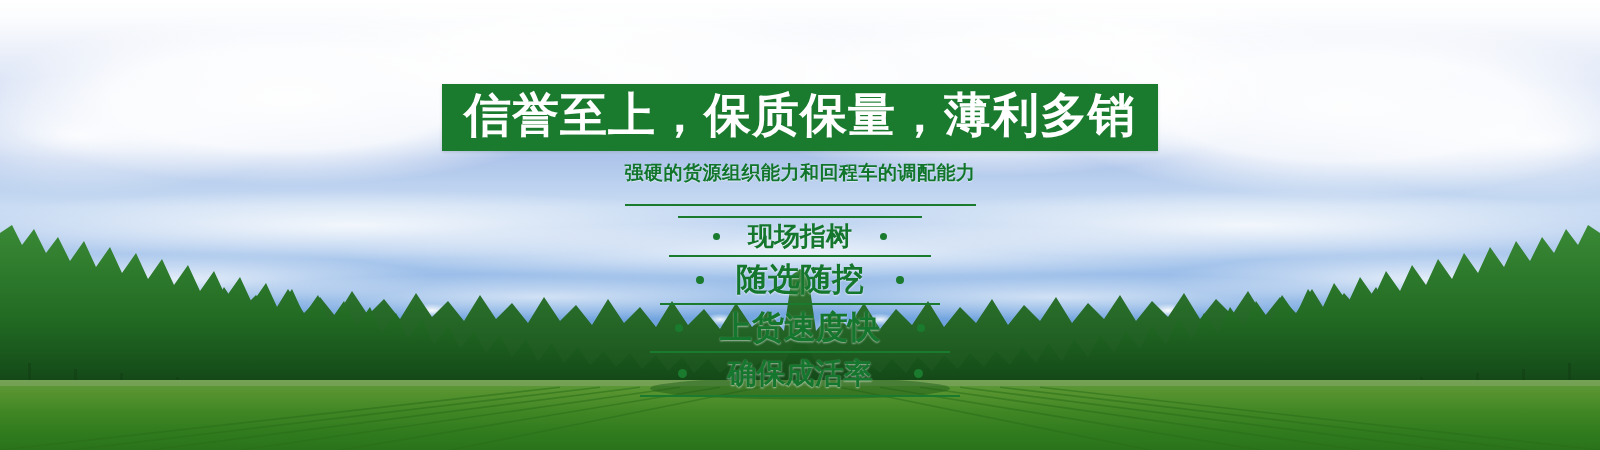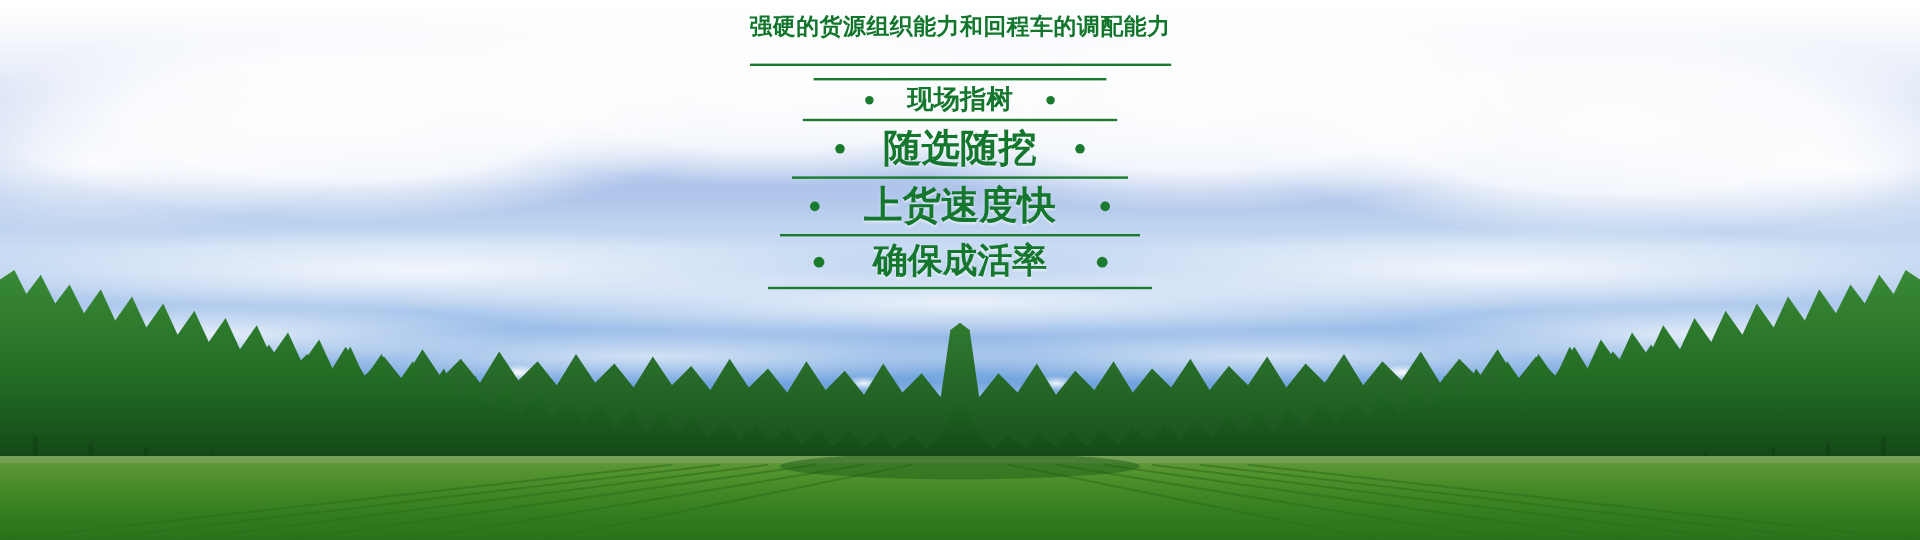--- a/index.html
+++ b/index.html
@@ -213,21 +213,21 @@
   }
 
   .feature-rule {
     height: 2px;
     background: #1a7a2e;
     margin: 1px auto 1px auto;
   }
 
   
   .r0 { font-size: 25px; }
-  .r1 { font-size: 22px; }
+  .r1 { font-size: 26px; }
   .r2 { font-size: 32px; }
   .r3 { font-size: 32px; font-family: Liberation Mono, monospace; }
   .r4 { font-size: 29px; }
 
   .r0 .dot { width: 7px; height: 7px; margin: 0 11px; }
   .r1 .dot { width: 7px; height: 7px; margin: 0 15px; }
   .r2 .dot { width: 8px; height: 8px; margin: 0 19px; }
   .r3 .dot { width: 8px; height: 8px; margin: 0 24px; }
   .r4 .dot { width: 9px; height: 9px; margin: 0 28px; }
 
@@ -370,20 +370,23 @@
         <line x1="1530" y1="58" x2="1000" y2="6"></line>
         <line x1="1600" y1="58" x2="1040" y2="6"></line>
       </g>
 
       <ellipse cx="800" cy="7" rx="150" ry="9" fill="#1d5c17" opacity="0.5"></ellipse>
     </svg>
   </div>
 
   <div class="content">
 
+    <div class="headline-bar">
+      <div class="headline-text">信誉至上，保质保量，薄利多销</div>
+    </div>
 
     <div class="subtitle">强硬的货源组织能力和回程车的调配能力</div>
 
     <div class="feature-list">
 
       <div class="feature-rule u0"></div>
 
       <div class="feature-row r1">
         <span class="dot"></span>
         <span class="label">现场指树</span>

